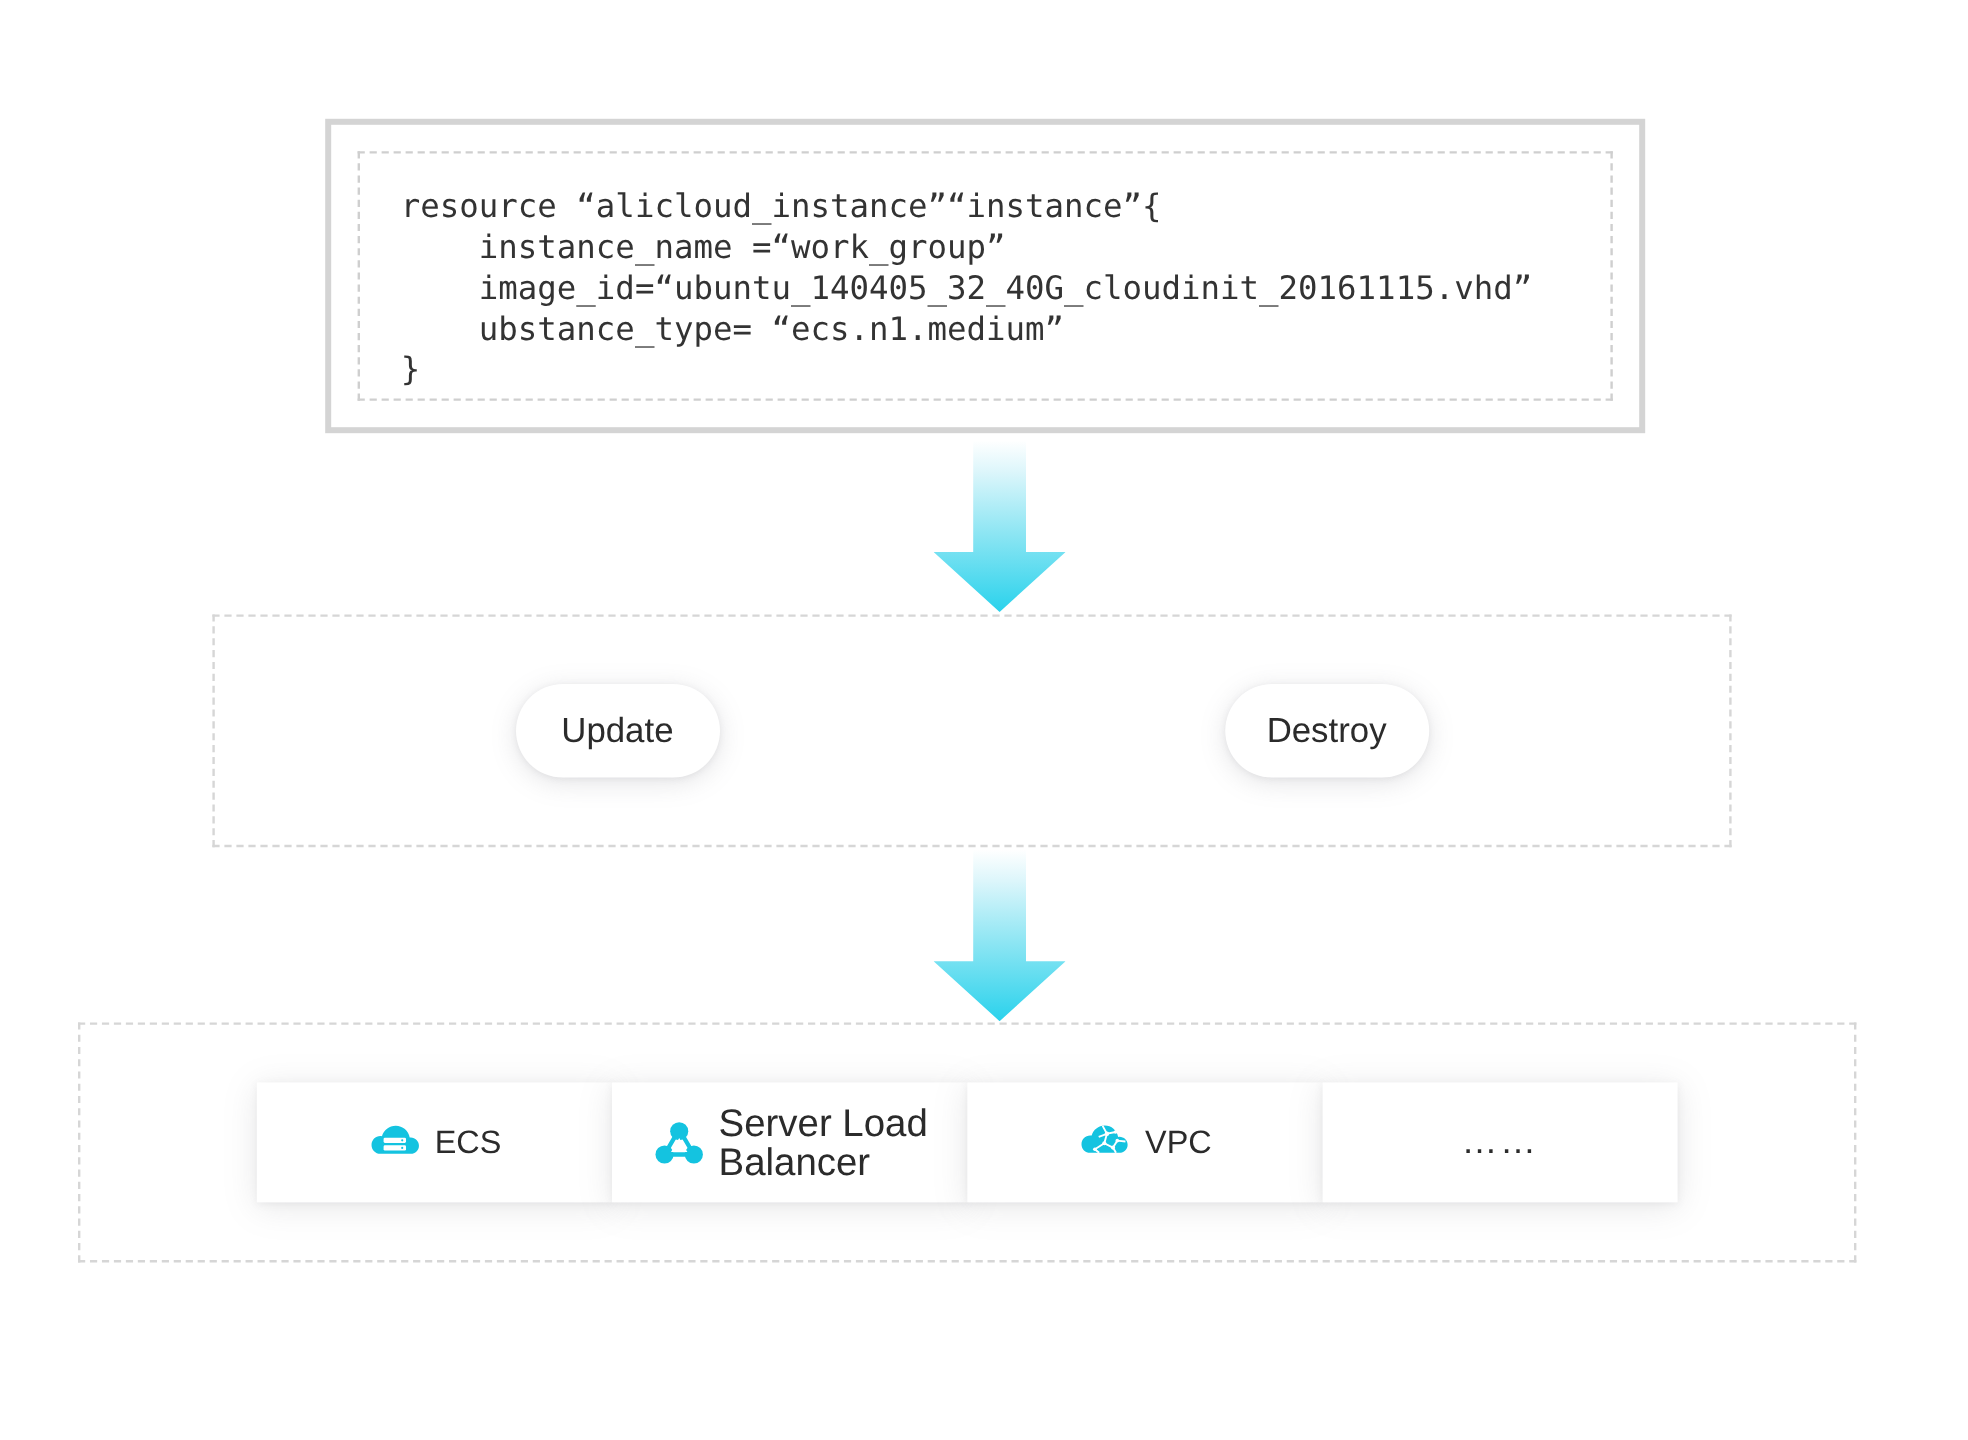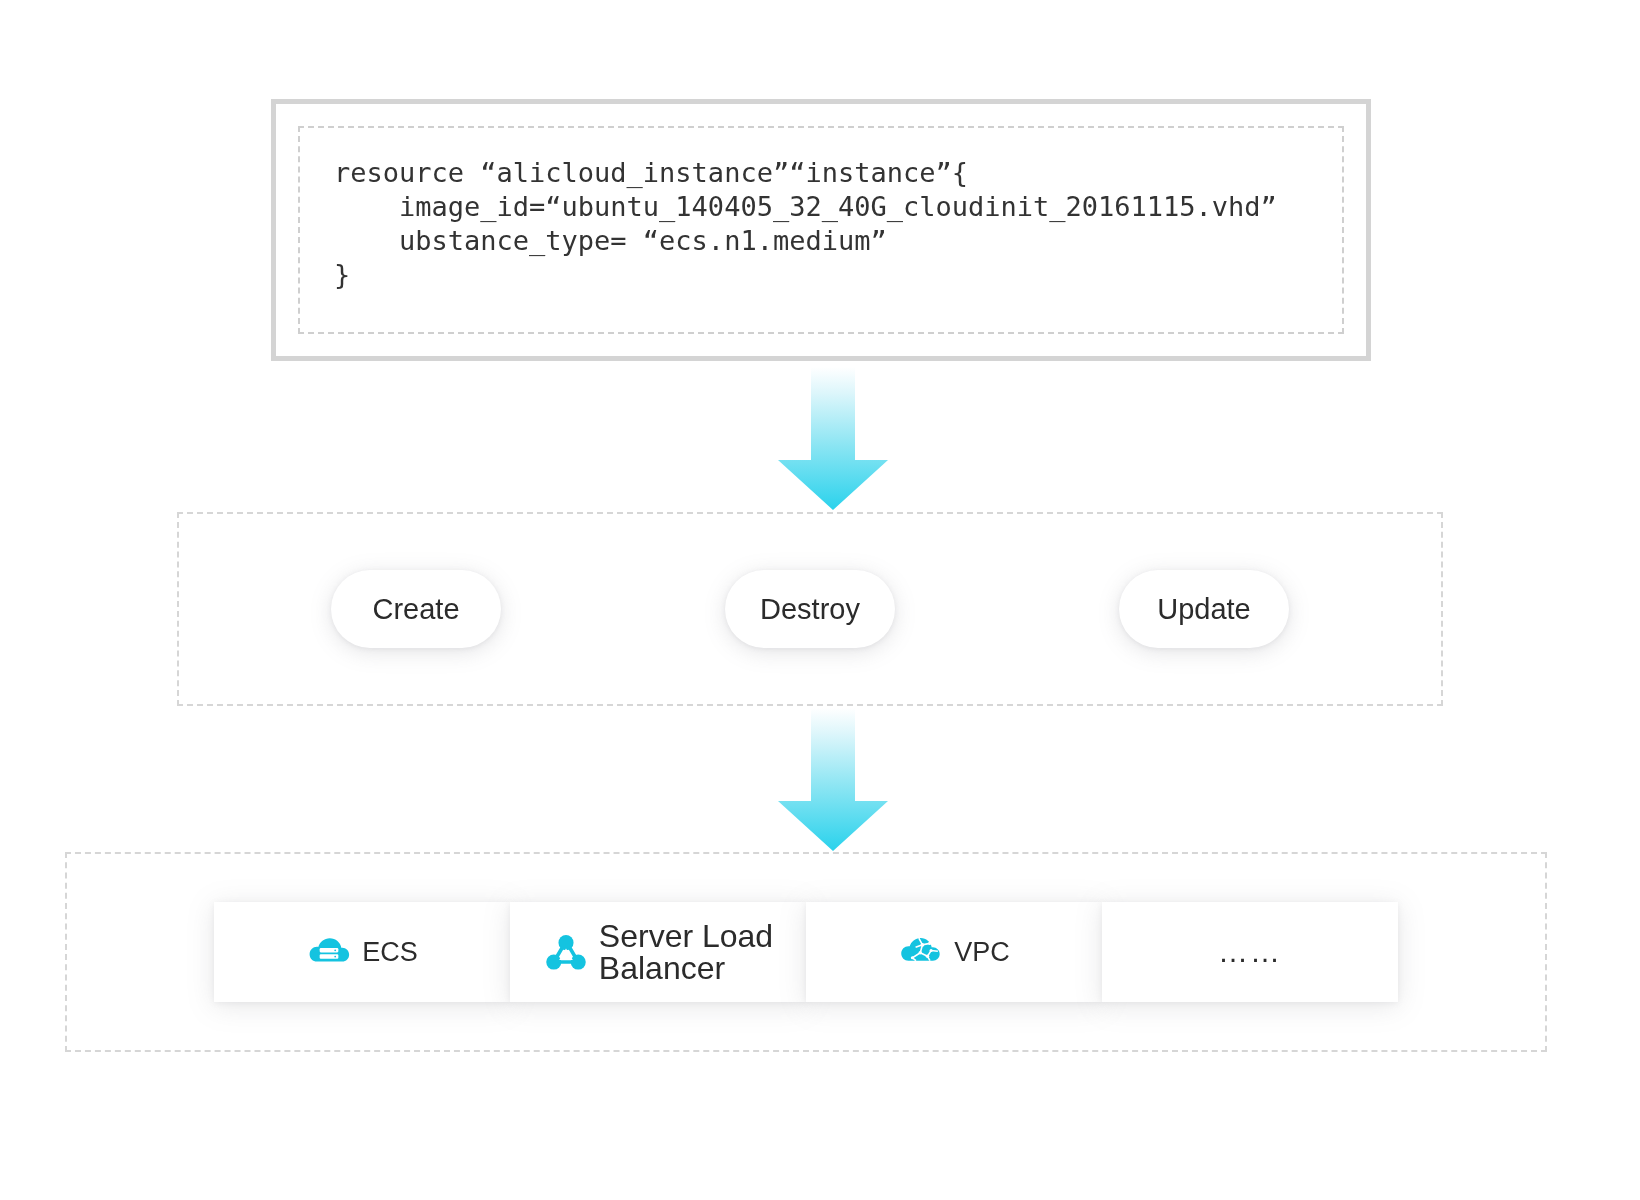--- a/index.html
+++ b/index.html
@@ -148,20 +148,21 @@
   }
 </style>
 </head>
 <body>
 
 <div class="stage">
 
   <div class="code-panel">
     <div class="code-inner">
       <div class="code-line">resource “alicloud_instance”“instance”{</div>
+      <div class="code-line">    instance_name =“work_group”</div>
       <div class="code-line">    image_id=“ubuntu_140405_32_40G_cloudinit_20161115.vhd”</div>
       <div class="code-line">    ubstance_type= “ecs.n1.medium”</div>
       <div class="code-line">}</div>
     </div>
   </div>
 
   <svg class="arrow arrow-1" viewBox="0 0 110 143" preserveAspectRatio="none">
     <defs>
       <linearGradient id="arrowGrad1" x1="0" y1="0" x2="0" y2="1">
         <stop offset="0%" stop-color="#ffffff"></stop>
@@ -169,27 +170,24 @@
         <stop offset="55%" stop-color="#8be5f3"></stop>
         <stop offset="100%" stop-color="#2ad2ec"></stop>
       </linearGradient>
     </defs>
     <polygon points="33,0 77,0 77,93 110,93 55,143 0,93 33,93" fill="url(#arrowGrad1)"></polygon>
   </svg>
 
   <div class="actions-box">
     <div class="actions-row">
       <div class="pill">
-        <span>Create</span>
+        <span>Update</span>
       </div>
       <div class="pill">
         <span>Destroy</span>
-      </div>
-      <div class="pill">
-        <span>Update</span>
       </div>
     </div>
   </div>
 
   <svg class="arrow arrow-2" viewBox="0 0 110 143" preserveAspectRatio="none">
     <defs>
       <linearGradient id="arrowGrad2" x1="0" y1="0" x2="0" y2="1">
         <stop offset="0%" stop-color="#ffffff"></stop>
         <stop offset="18%" stop-color="#ddf6fb"></stop>
         <stop offset="55%" stop-color="#8be5f3"></stop>

